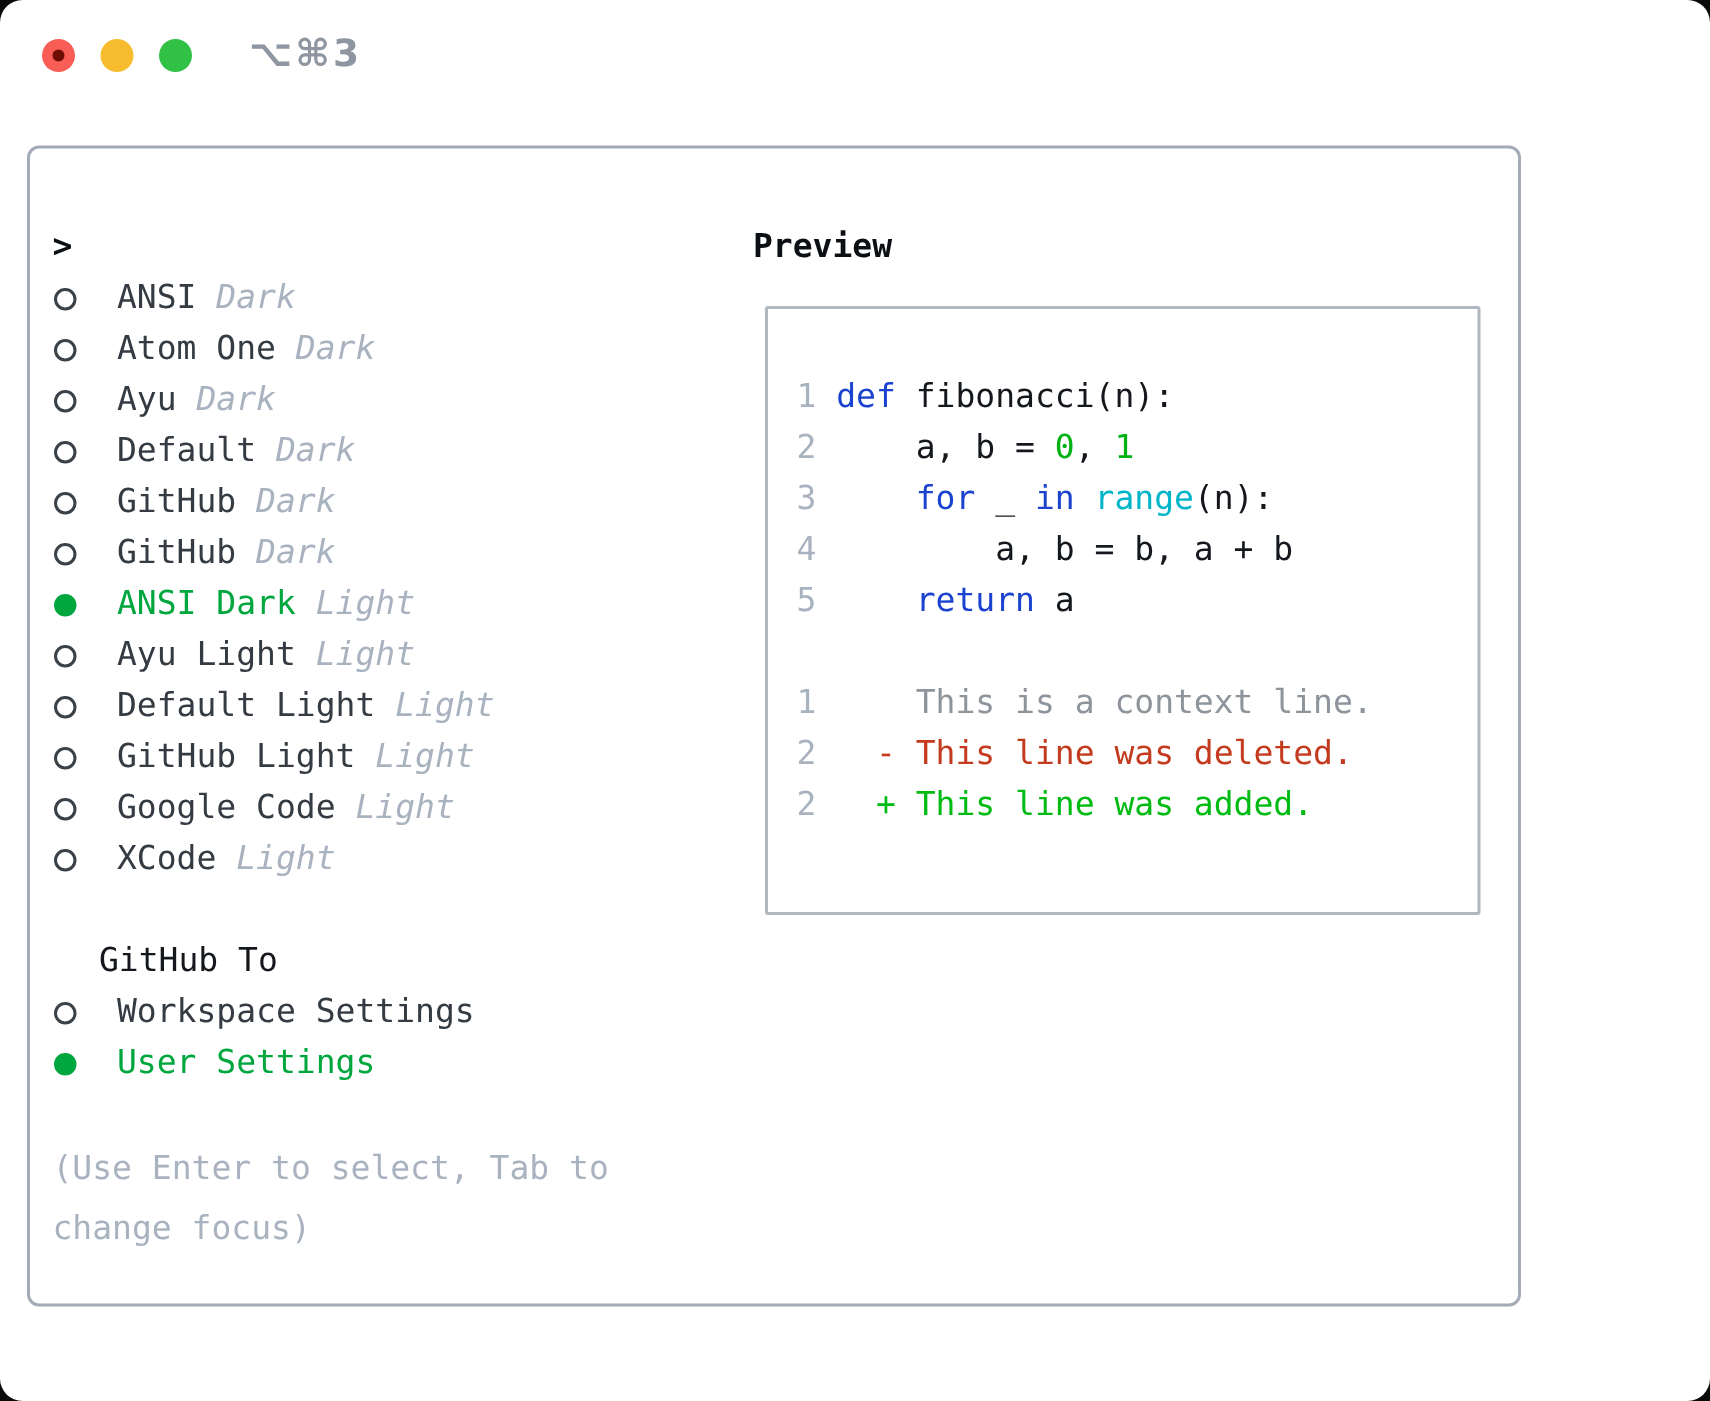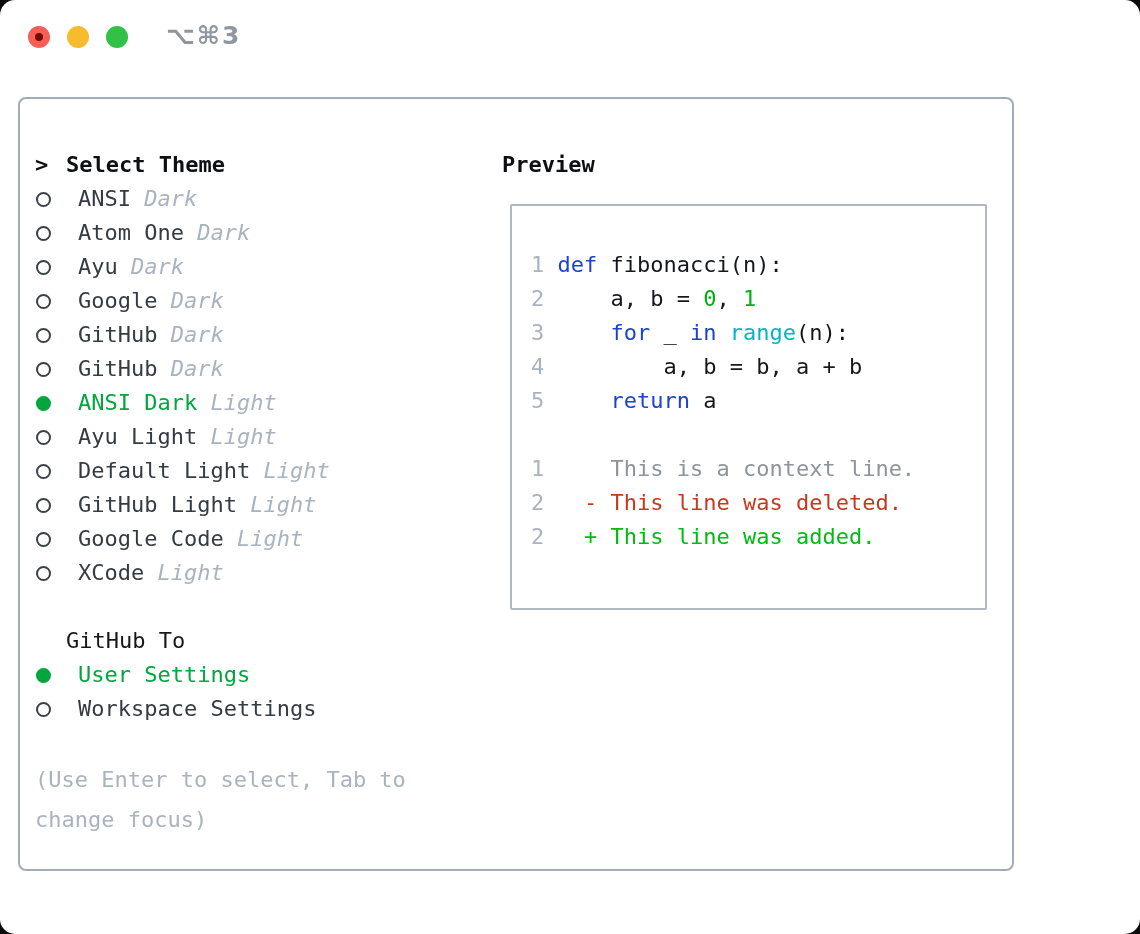--- a/index.html
+++ b/index.html
@@ -68,48 +68,47 @@
     <span class="tl tl-min"></span>
     <span class="tl tl-max"></span>
     <span class="win-title">⌥⌘3</span>
   </div>
 
   <div class="panel">
 
     <div class="left-col">
       <div class="row header-row">
         <span class="marker"><span class="cursor">&gt;</span></span>
-        <span class="txt">Select Theme</span>
       </div>
 
       <div id="theme-items">
           <div class="row item"><span class="marker"><span class="circle"></span></span><span class="name">ANSI</span><span> </span><span class="tag">Dark</span></div>
           <div class="row item"><span class="marker"><span class="circle"></span></span><span class="name">Atom One</span><span> </span><span class="tag">Dark</span></div>
           <div class="row item"><span class="marker"><span class="circle"></span></span><span class="name">Ayu</span><span> </span><span class="tag">Dark</span></div>
-          <div class="row item"><span class="marker"><span class="circle"></span></span><span class="name">Google</span><span> </span><span class="tag">Dark</span></div>
+          <div class="row item"><span class="marker"><span class="circle"></span></span><span class="name">Default</span><span> </span><span class="tag">Dark</span></div>
           <div class="row item"><span class="marker"><span class="circle"></span></span><span class="name">GitHub</span><span> </span><span class="tag">Dark</span></div>
           <div class="row item"><span class="marker"><span class="circle"></span></span><span class="name">GitHub</span><span> </span><span class="tag">Dark</span></div>
           <div class="row item selected"><span class="marker"><span class="circle filled"></span></span><span class="name">ANSI Dark</span><span> </span><span class="tag">Light</span></div>
           <div class="row item"><span class="marker"><span class="circle"></span></span><span class="name">Ayu Light</span><span> </span><span class="tag">Light</span></div>
           <div class="row item"><span class="marker"><span class="circle"></span></span><span class="name">Default Light</span><span> </span><span class="tag">Light</span></div>
           <div class="row item"><span class="marker"><span class="circle"></span></span><span class="name">GitHub Light</span><span> </span><span class="tag">Light</span></div>
           <div class="row item"><span class="marker"><span class="circle"></span></span><span class="name">Google Code</span><span> </span><span class="tag">Light</span></div>
           <div class="row item"><span class="marker"><span class="circle"></span></span><span class="name">XCode</span><span> </span><span class="tag">Light</span></div>
         </div>
 
       <div class="spacer"></div>
 
       <div class="row subheader-row">
         <span class="marker"></span>
         <span class="txt">GitHub To</span>
       </div>
 
       <div id="apply-items">
+          <div class="row item"><span class="marker"><span class="circle"></span></span><span class="name">Workspace Settings</span></div>
           <div class="row item selected"><span class="marker"><span class="circle filled"></span></span><span class="name">User Settings</span></div>
-          <div class="row item"><span class="marker"><span class="circle"></span></span><span class="name">Workspace Settings</span></div>
         </div>
 
       <div class="spacer"></div>
 
       <div class="help">(Use Enter to select, Tab to change focus)</div>
     </div>
 
     <div class="preview-title">Preview</div>
 
     <div class="pbox">

